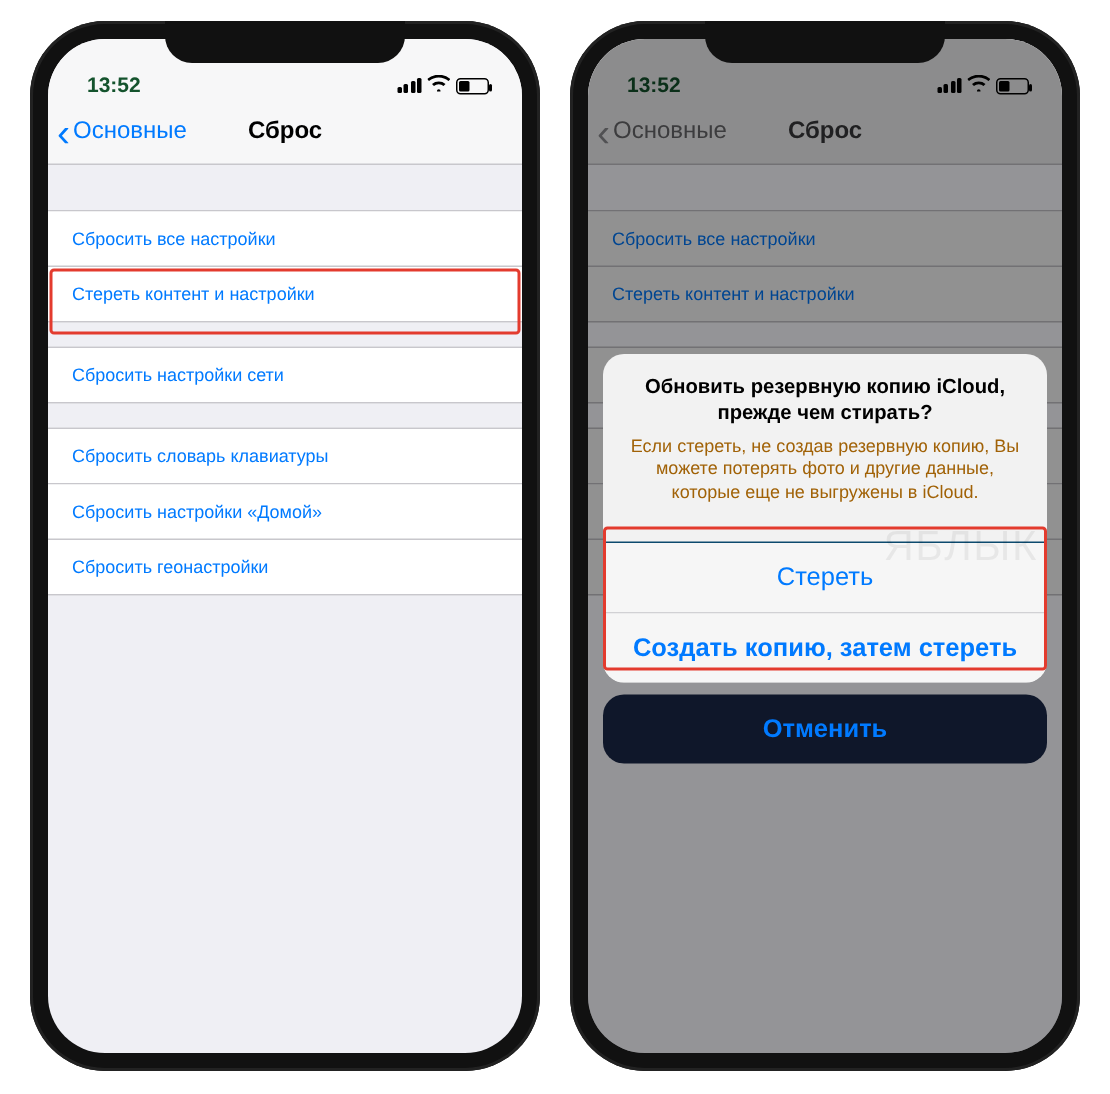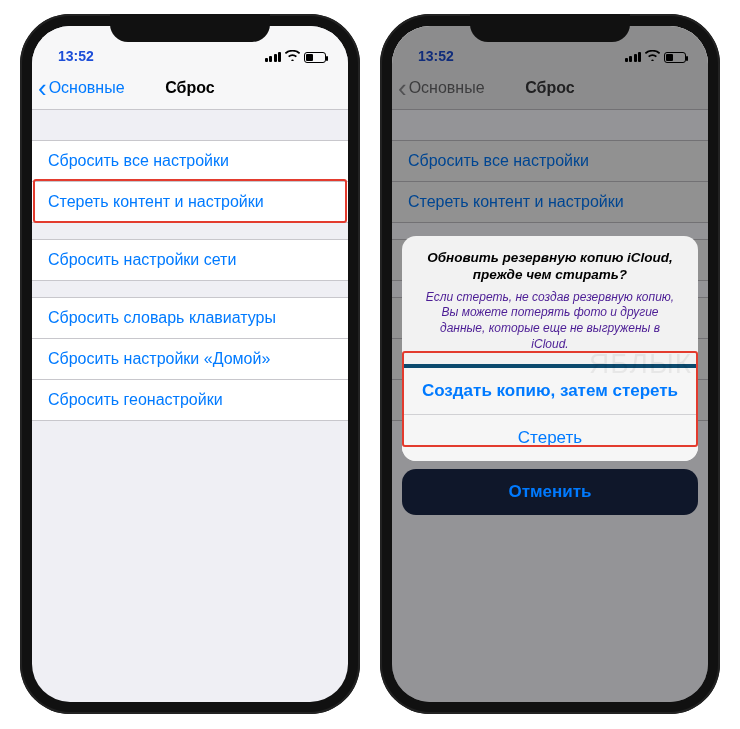--- a/index.html
+++ b/index.html
@@ -47,21 +47,21 @@
   }
   .status-bar {
     height: 40px;
     display: flex;
     align-items: flex-end;
     justify-content: space-between;
     padding: 0 22px 2px 26px;
     background: #f7f7f8;
     font-size: 14px;
     font-weight: 600;
-    color: #1d4ed8;
+    color: #14532d;
   }
   .status-right { display: flex; align-items: center; gap: 4px; }
   .sig-bars { display: inline-flex; gap: 1.5px; align-items: flex-end; }
   .sig-bars span { width: 3px; background: #000; display: inline-block; border-radius: 1px; }
   .sig-bars span:nth-child(1){height:4px} .sig-bars span:nth-child(2){height:6px}
   .sig-bars span:nth-child(3){height:8px} .sig-bars span:nth-child(4){height:10px}
   .wifi { font-size: 12px; }
   .battery {
     width: 22px; height: 11px; border: 1px solid #000; border-radius: 3px;
     position: relative; display: inline-block;
@@ -99,21 +99,21 @@
     font-weight: 600;
     color: #000;
     pointer-events: none;
   }
   .content { padding-top: 0; }
   .group { margin-top: 16px; background: #fff; border-top: 1px solid #c8c7cc; border-bottom: 1px solid #c8c7cc; }
   .group:first-child { margin-top: 30px; }
   .row {
     padding: 11px 16px;
     color: #007aff;
-    font-size: 16px;
+    font-size: 12px;
     border-bottom: 1px solid #c8c7cc;
     background: #fff;
     cursor: pointer;
     position: relative;
   }
   .row:last-child { border-bottom: none; }
   .highlight-red {
     position: absolute;
     border: 2.5px solid #e33b2e;
     border-radius: 3px;
@@ -140,34 +140,33 @@
     top: 210px;
     z-index: 15;
   }
   .sheet-card {
     background: #f2f2f2;
     border-radius: 14px;
     overflow: hidden;
     text-align: center;
   }
   .sheet-header {
-    padding: 14px 18px 12px;
-    border-bottom: 4px solid #0c4a6e;
-    font-style: italic;
+    padding: 14px 18px 24px;
+    border-bottom: 1px solid #0c4a6e;
   }
   .sheet-title {
     font-size: 13.5px;
     font-weight: 600;
     color: #000;
     margin-bottom: 6px;
     line-height: 1.25;
   }
   .sheet-msg {
     font-size: 12px;
-    color: #4c1d95;
+    color: #a16207;
     line-height: 1.3;
   }
   .sheet-btn {
     padding: 13px 10px;
     font-size: 17px;
     color: #007aff;
     border-bottom: 1px solid #d1d1d4;
     cursor: pointer;
     background: #f6f6f6;
   }
@@ -301,22 +300,22 @@
       </div>
 
       <div class="dim-overlay"></div>
 
       <div class="action-sheet">
         <div class="sheet-card">
           <div class="sheet-header">
             <div class="sheet-title">Обновить резервную копию iCloud, прежде чем стирать?</div>
             <div class="sheet-msg">Если стереть, не создав резервную копию, Вы можете потерять фото и другие данные, которые еще не выгружены в iCloud.</div>
           </div>
+          <div class="sheet-btn">Стереть</div>
           <div class="sheet-btn bold">Создать копию, затем стереть</div>
-          <div class="sheet-btn">Стереть</div>
         </div>
         <div class="sheet-cancel">Отменить</div>
       </div>
 
       <div class="highlight-red" style="left:10px; right:10px; top:325px; height:96px;"></div>
     </div>
   </div>
 
 </div>
 

